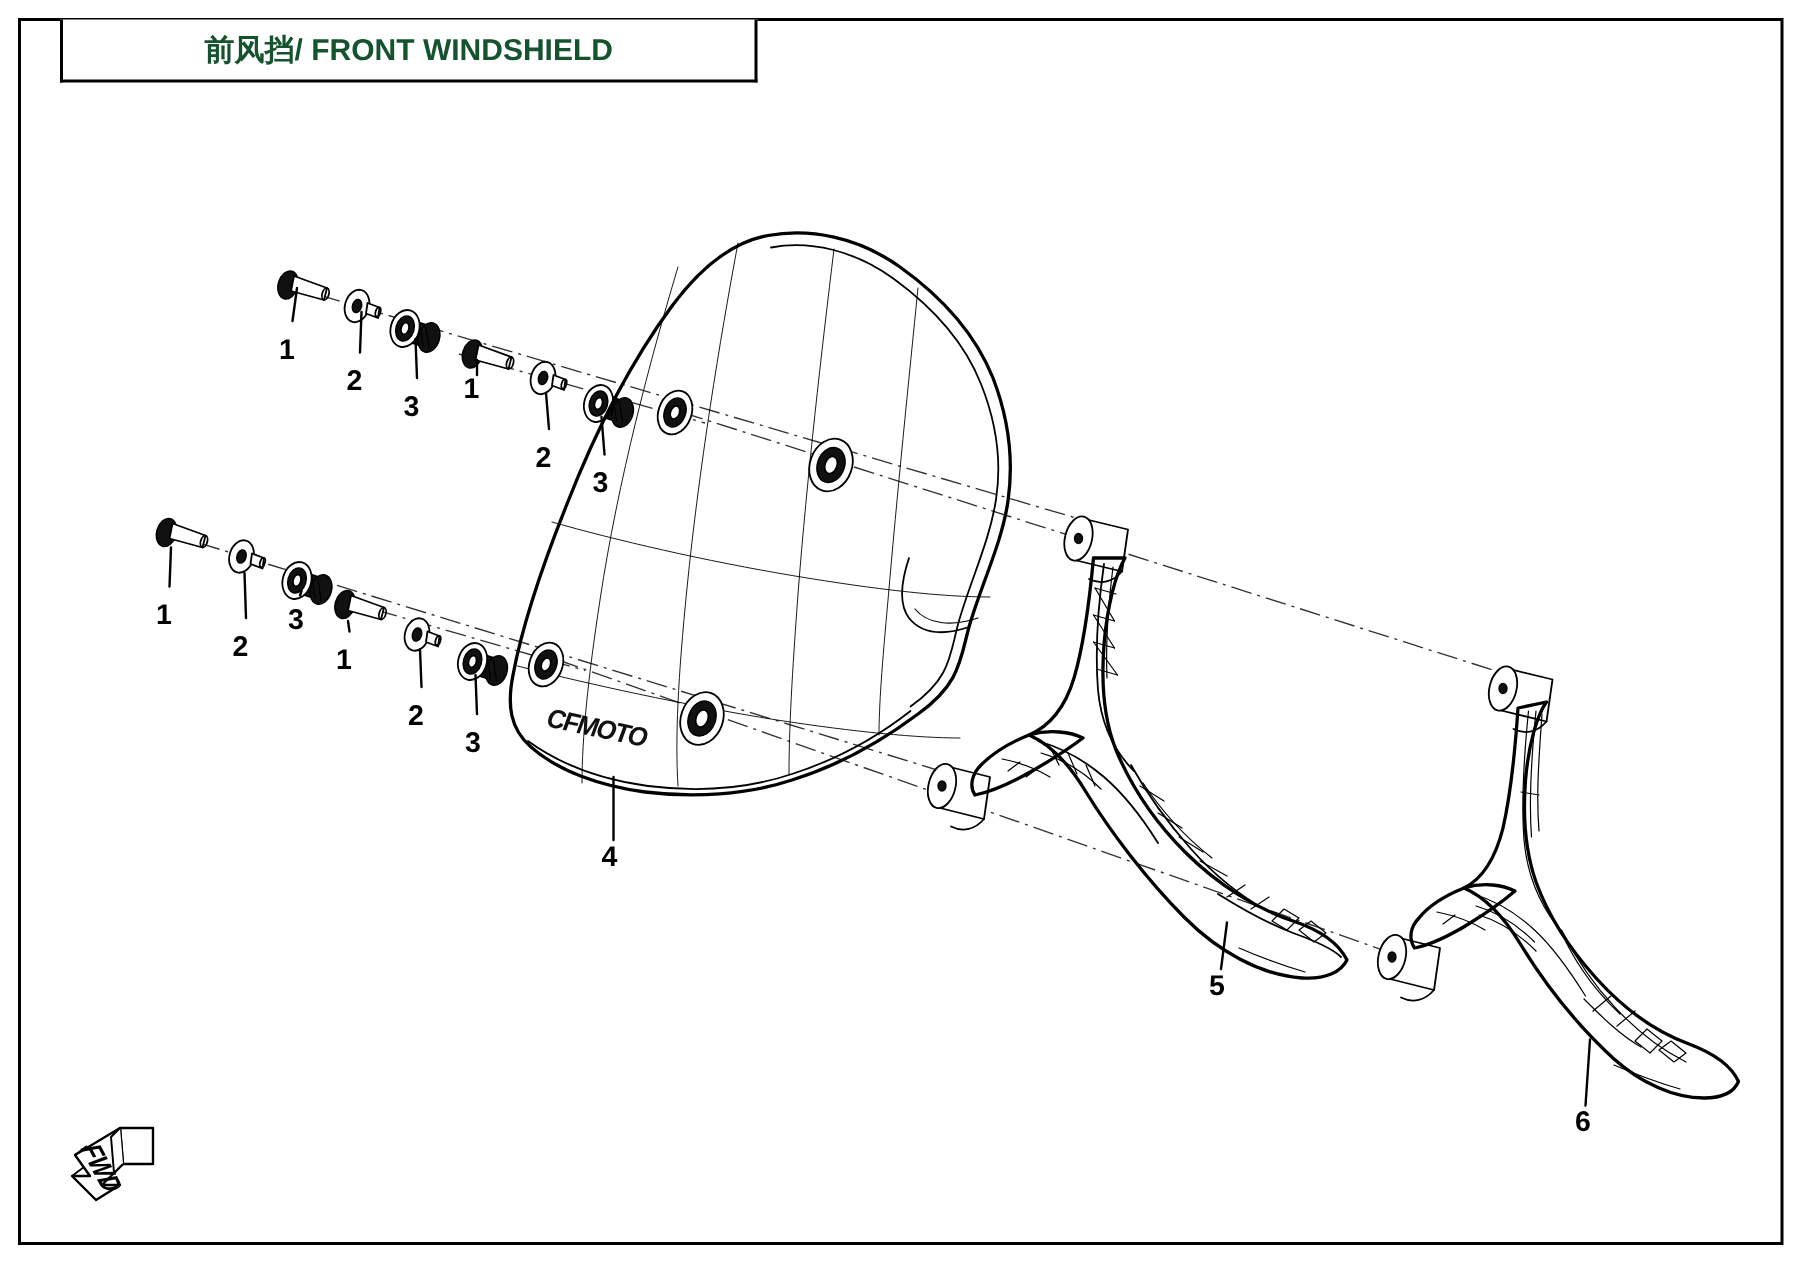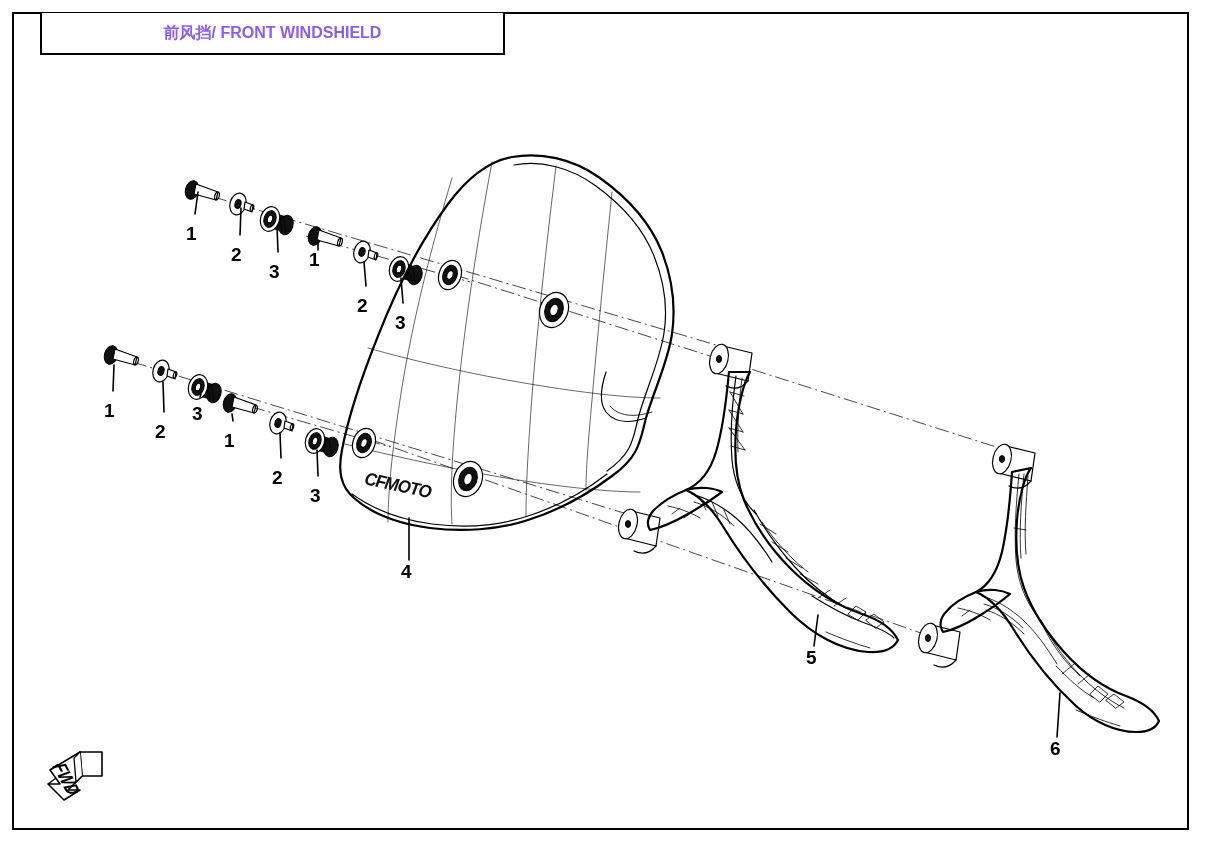--- a/index.html
+++ b/index.html
@@ -37,24 +37,24 @@
     height: 42px;
     border: 2px solid #000;
     border-top: none;
     box-sizing: border-box;
     background: #fff;
     display: flex;
     align-items: center;
     justify-content: center;
   }
   #title-text {
-    font-size: 16px;
+    font-size: 20px;
     font-weight: bold;
     letter-spacing: 0px;
-    color: #8b5cf6;
+    color: #14532d;
     white-space: nowrap;
     font-family: "Liberation Sans", "DejaVu Sans", sans-serif;
   }
   #drawing {
     position: absolute;
     left: 0;
     top: 0;
     width: 1207px;
     height: 845px;
   }

